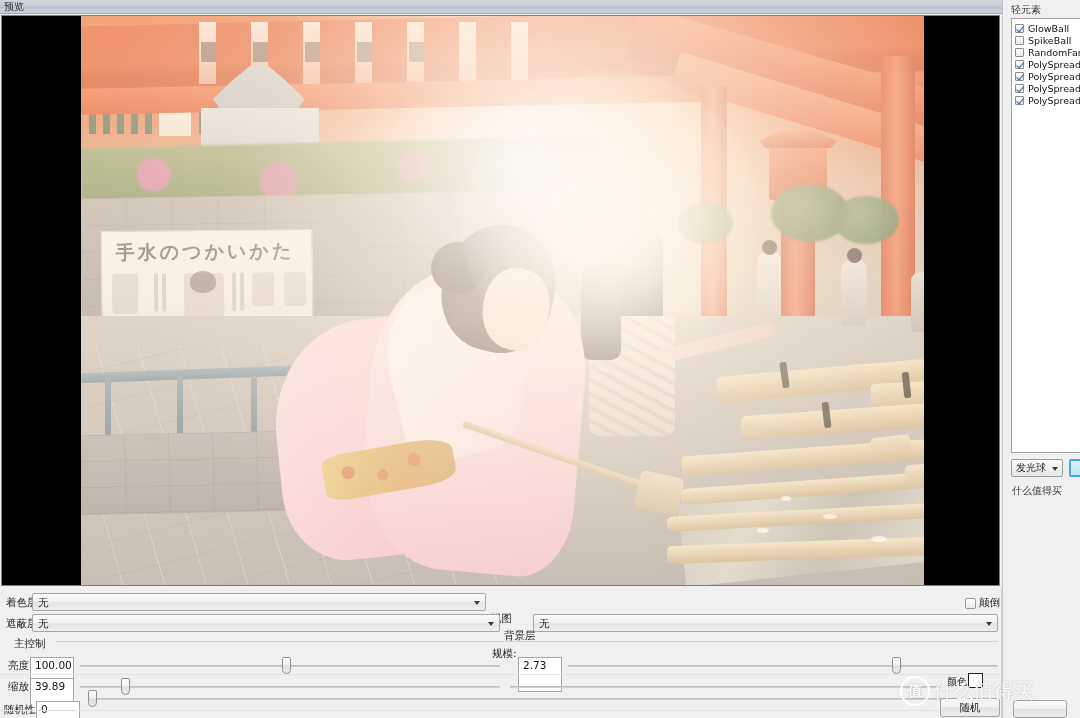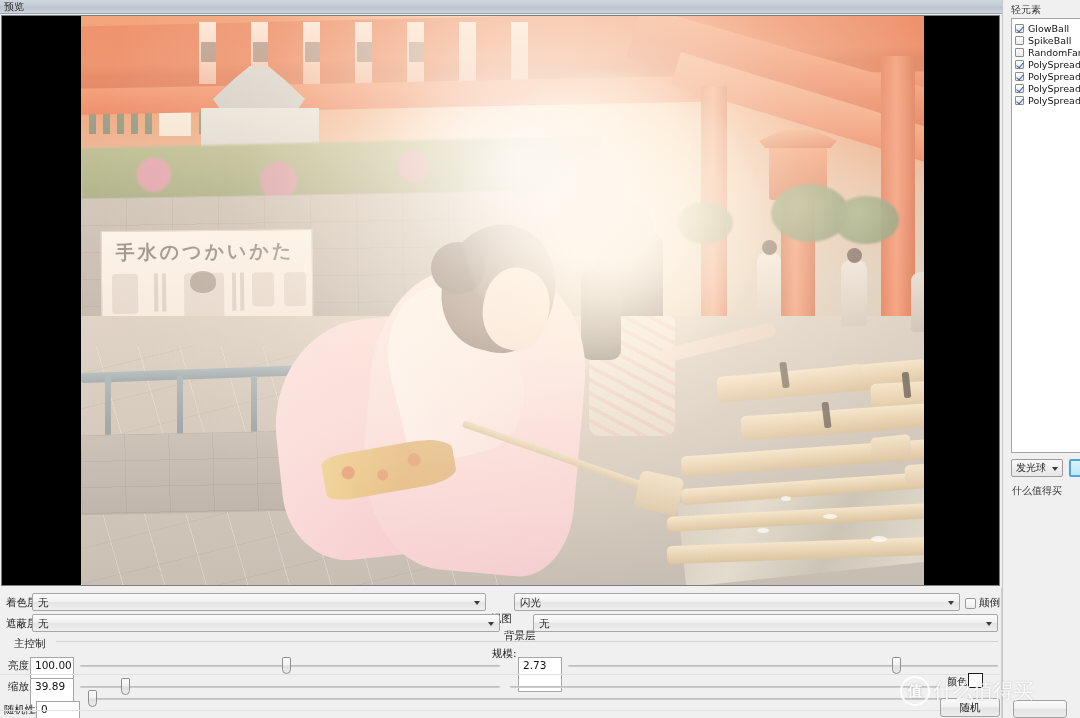--- a/index.html
+++ b/index.html
@@ -749,24 +749,20 @@
   </div>
 
   <div id="bottom">
 
     <div class="row-label" style="left:6px;top:5px">着色层</div>
     <div class="combo" style="left:32px;top:5px;width:454px">
       <span>无</span>
       <span class="arrow"></span>
     </div>
     <div class="row-label" style="left:491px;top:21px">视图</div>
-    <div class="combo" style="left:514px;top:5px;width:446px">
-      <span>闪光</span>
-      <span class="arrow"></span>
-    </div>
     <div class="check-inline" style="left:965px;top:8px">
       <span class="cbx"></span>
       <span class="lbl">颠倒</span>
     </div>
 
     <div class="row-label" style="left:6px;top:26px">遮蔽层</div>
     <div class="combo" style="left:32px;top:26px;width:468px">
       <span>无</span>
       <span class="arrow"></span>
     </div>

